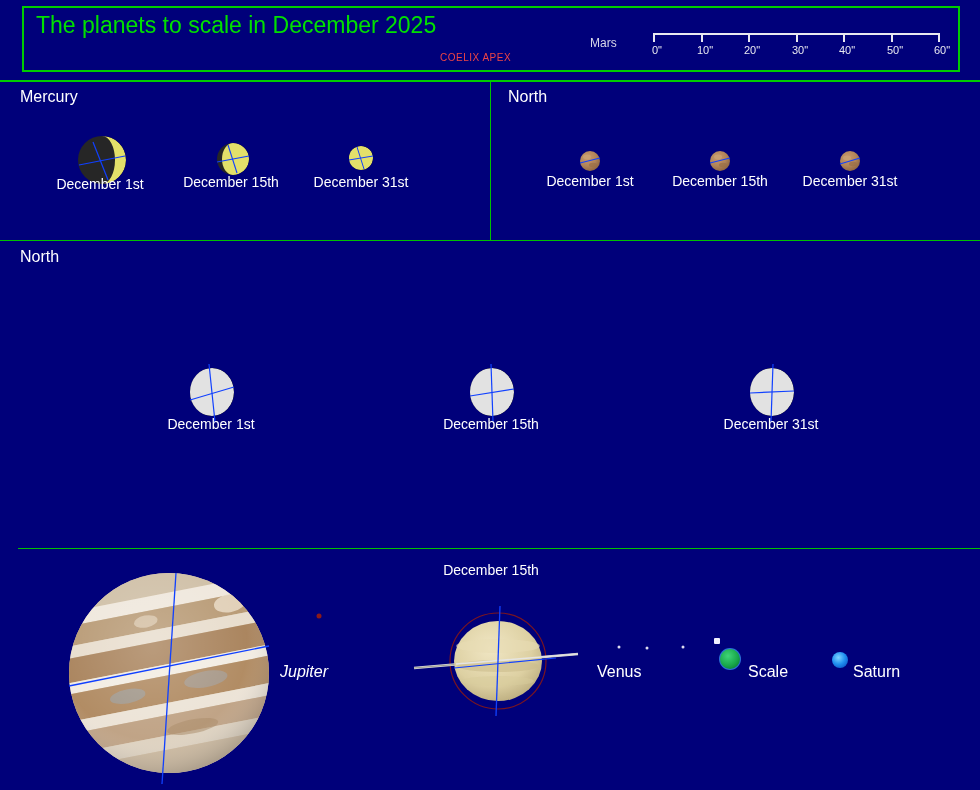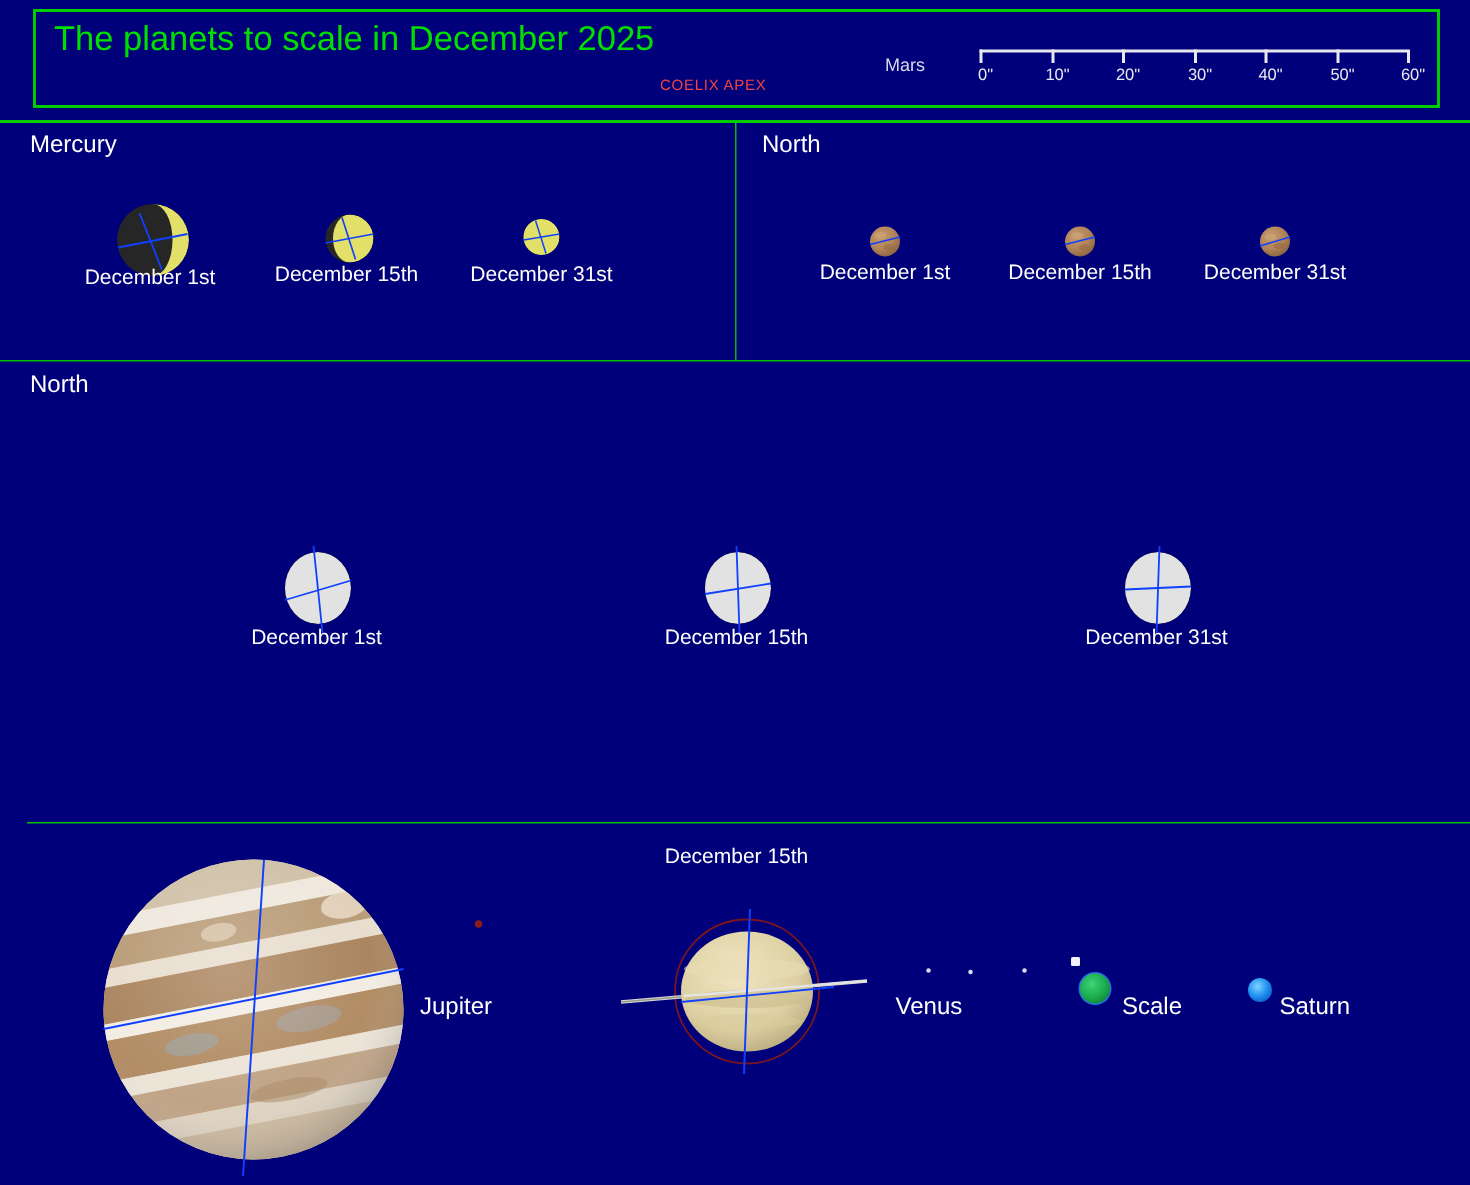--- a/index.html
+++ b/index.html
@@ -333,21 +333,21 @@
       <ellipse cx="92" cy="50" rx="12" ry="6" fill="#e0cfb6" opacity="0.7"></ellipse>
       <ellipse cx="60" cy="120" rx="18" ry="7" fill="#93a8bf" opacity="0.45"></ellipse>
       <ellipse cx="140" cy="118" rx="22" ry="8" fill="#9badc2" opacity="0.40"></ellipse>
       <ellipse cx="118" cy="162" rx="26" ry="7" fill="#a98b67" opacity="0.55"></ellipse>
     </g>
     <circle cx="105" cy="105" r="100" fill="url(#jlimb)"></circle>
     <line x1="5" y1="118" x2="205" y2="78" stroke="#1040ff" stroke-width="1.3"></line>
     <line x1="112" y1="5" x2="98" y2="216" stroke="#1040ff" stroke-width="1.3"></line>
   </svg>
   <div class="moon" style="left:319px; top:616px; width:5px; height:5px; background:#8b1a1a;"></div>
-  <div class="planet-name" style="left:280px; top:663px;">Jupiter</div>
+  <div class="planet-name" style="left:280px; top:663px;font-style:italic;">Jupiter</div>
 
   <svg style="position:absolute; left:406px; top:606px;" width="180" height="110" viewBox="0 0 180 110">
     <defs>
       <radialGradient id="satg" cx="42%" cy="34%" r="75%">
         <stop offset="0%" stop-color="#f0e6c4"></stop>
         <stop offset="62%" stop-color="#ddd0a2"></stop>
         <stop offset="100%" stop-color="#b5a678"></stop>
       </radialGradient>
     </defs>
 

